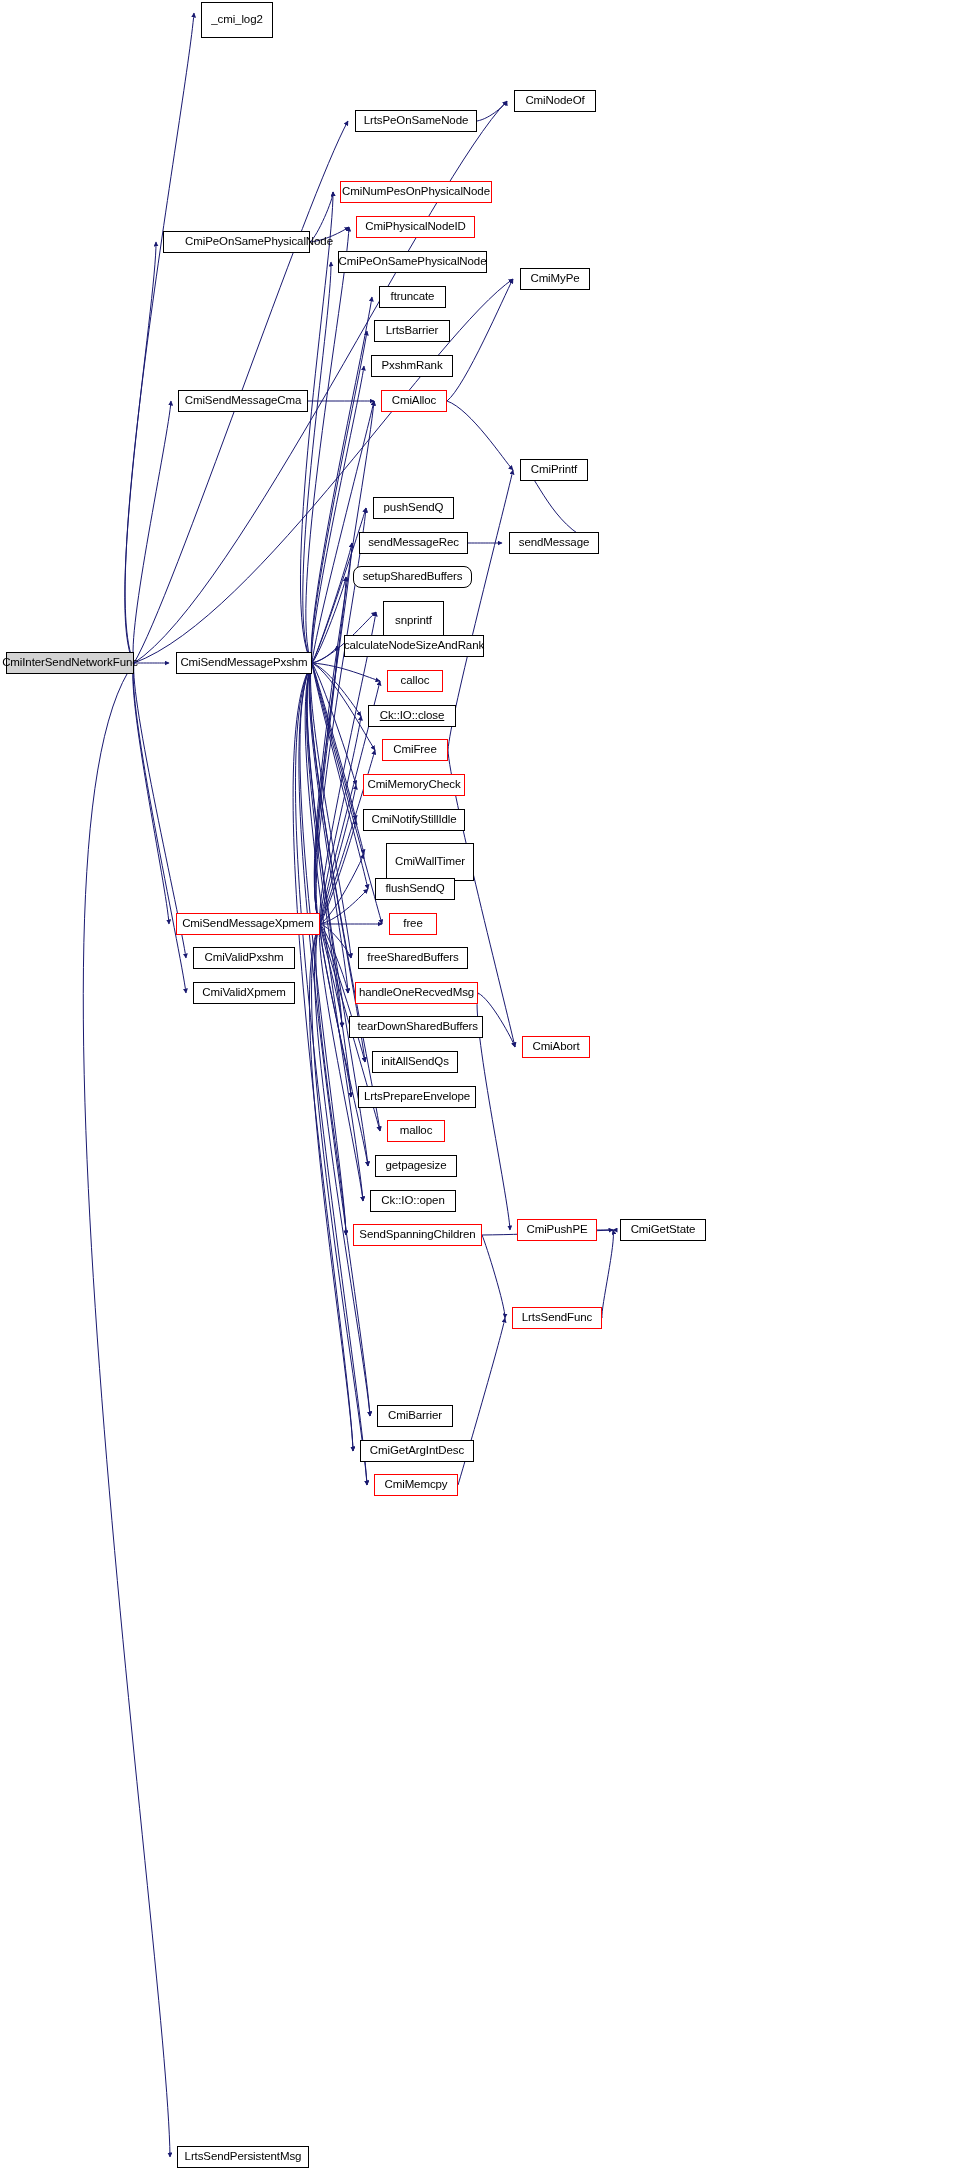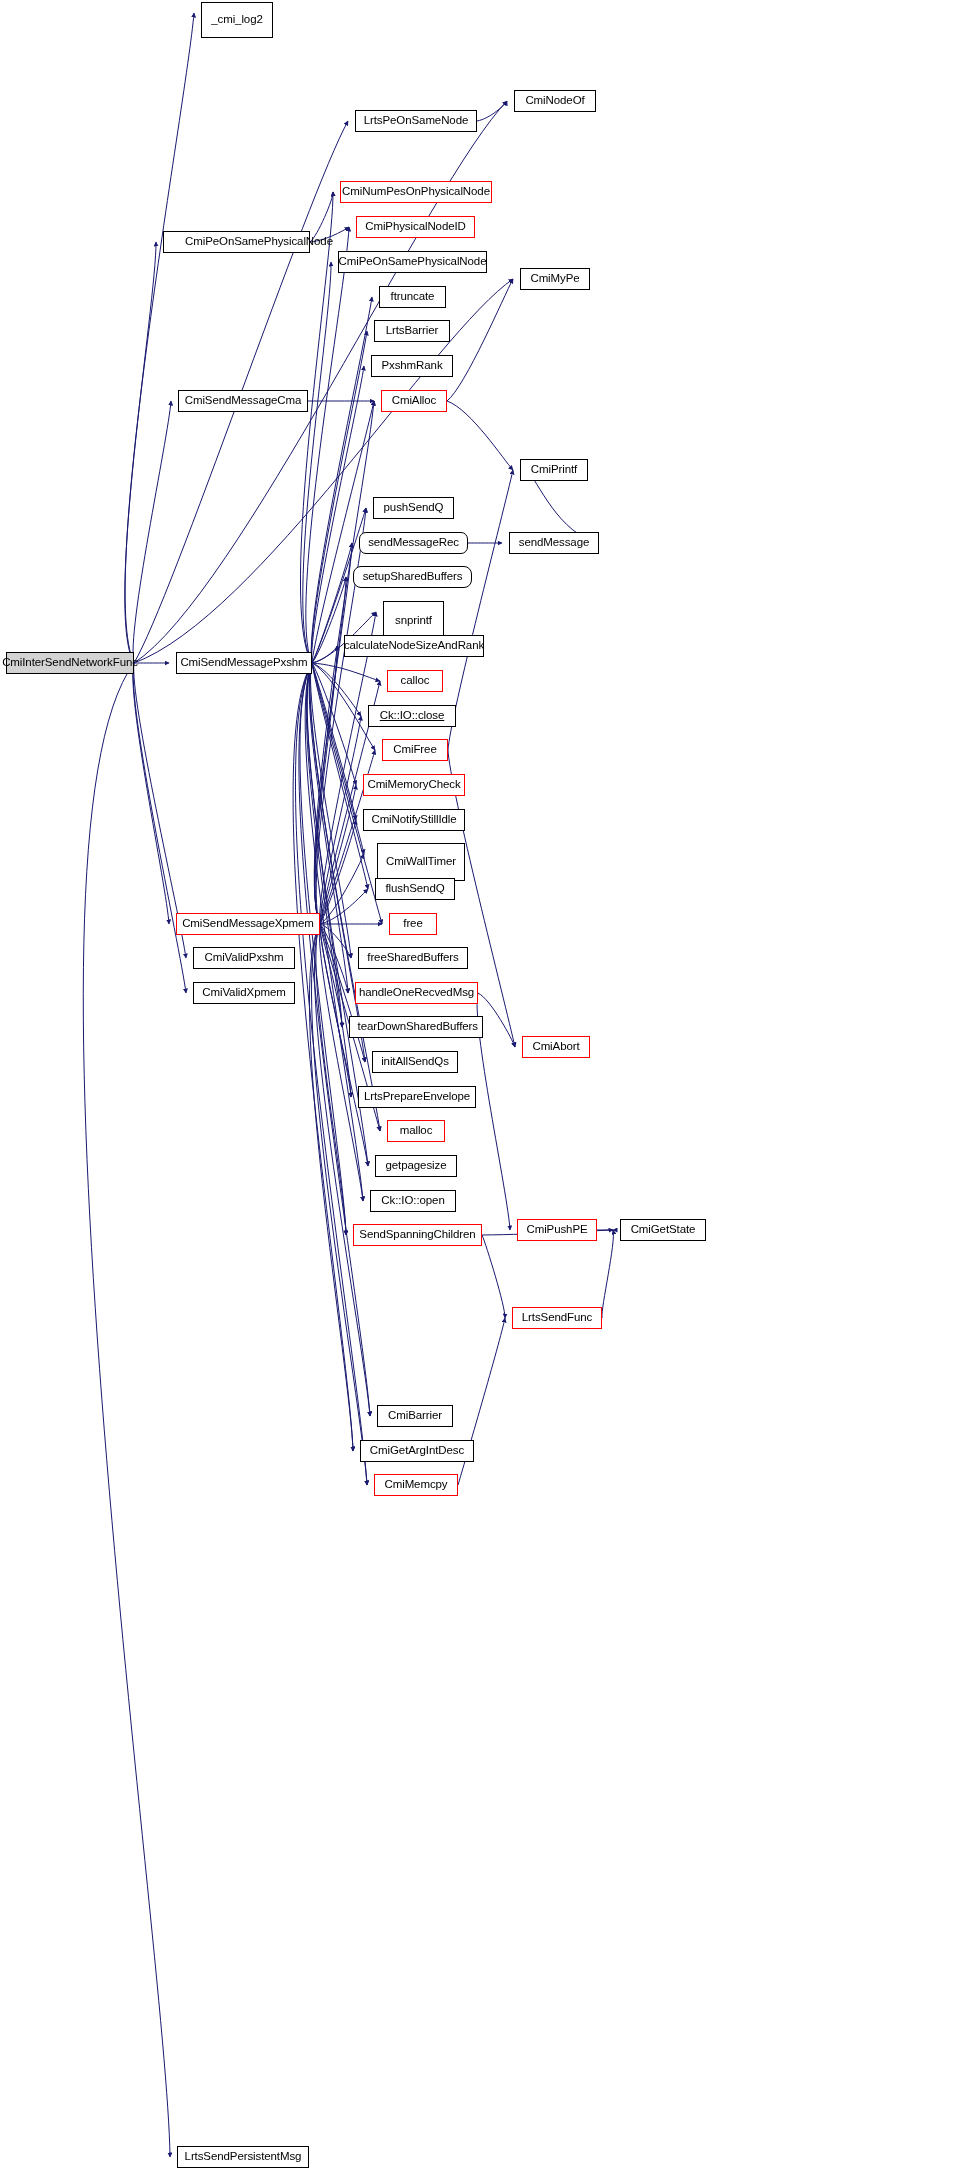--- a/index.html
+++ b/index.html
@@ -191,21 +191,21 @@
       </div>
       <div class="node red" style="left: 381px; top: 390px; width: 66px; height: 22px;">
         <span class="node-label">CmiAlloc</span>
       </div>
       <div class="node" style="left: 520px; top: 459px; width: 68px; height: 22px;">
         <span class="node-label">CmiPrintf</span>
       </div>
       <div class="node" style="left: 373px; top: 497px; width: 81px; height: 22px;">
         <span class="node-label">pushSendQ</span>
       </div>
-      <div class="node" style="left: 359px; top: 532px; width: 109px; height: 22px; border-radius: 7px;">
+      <div class="node" style="left: 359px; top: 532px; width: 109px; height: 22px;">
         <span class="node-label">sendMessageRec</span>
       </div>
       <div class="node" style="left: 509px; top: 532px; width: 90px; height: 22px;">
         <span class="node-label">sendMessage</span>
       </div>
       <div class="node" style="left: 353px; top: 566px; width: 119px; height: 22px; border-radius: 8px;">
         <span class="node-label">setupSharedBuffers</span>
       </div>
       <div class="node" style="left: 383px; top: 601px; width: 61px; height: 40px;">
         <span class="node-label">snprintf</span>
@@ -224,21 +224,21 @@
       </div>
       <div class="node red" style="left: 382px; top: 739px; width: 66px; height: 22px;">
         <span class="node-label">CmiFree</span>
       </div>
       <div class="node red" style="left: 363px; top: 774px; width: 102px; height: 22px;">
         <span class="node-label">CmiMemoryCheck</span>
       </div>
       <div class="node" style="left: 363px; top: 809px; width: 102px; height: 22px;">
         <span class="node-label">CmiNotifyStillIdle</span>
       </div>
-      <div class="node" style="left: 377px; top: 843px; width: 88px; height: 38px;">
+      <div class="node" style="left: 386px; top: 843px; width: 88px; height: 38px;">
         <span class="node-label">CmiWallTimer</span>
       </div>
       <div class="node" style="left: 375px; top: 878px; width: 80px; height: 22px;">
         <span class="node-label">flushSendQ</span>
       </div>
       <div class="node red" style="left: 176px; top: 913px; width: 144px; height: 22px;">
         <span class="node-label">CmiSendMessageXpmem</span>
       </div>
       <div class="node red" style="left: 389px; top: 913px; width: 48px; height: 22px;">
         <span class="node-label">free</span>

